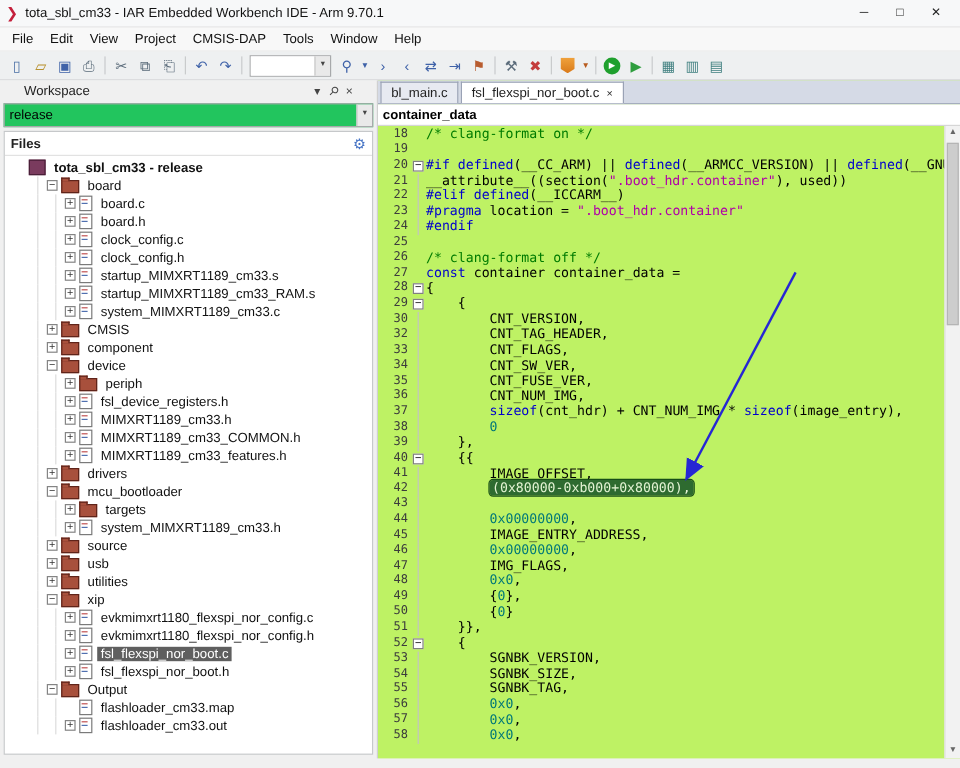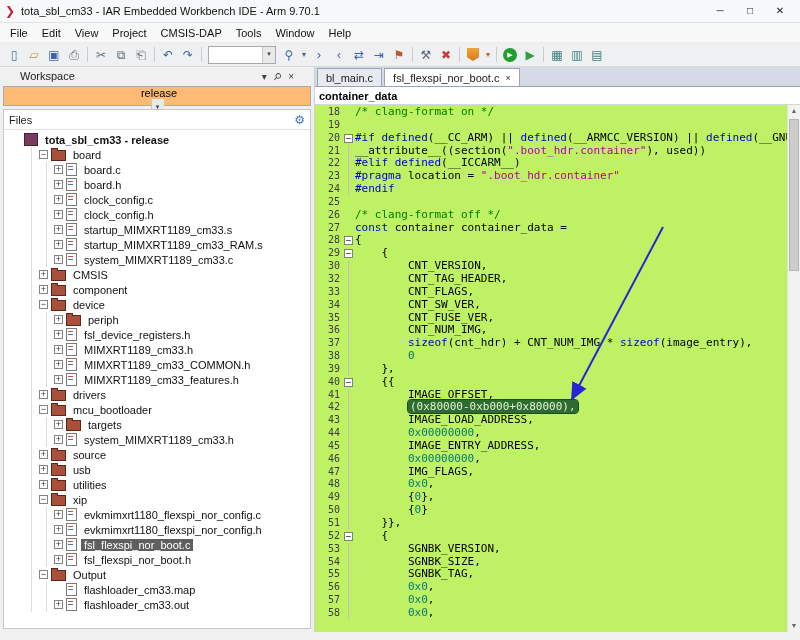--- a/index.html
+++ b/index.html
@@ -29,26 +29,26 @@
   .ico-circle-play{width:14px;height:14px;border-radius:50%;background:#1fa02e;color:#fff;display:flex;align-items:center;justify-content:center;font-size:7px;}
   
   .main{display:flex;height:565px;}
   
   .workspace-panel{width:314px;flex:none;background:#f0f0f0;display:flex;flex-direction:column;border-right:1px solid #d0d0d0;}
   .ws-header{height:18px;display:flex;align-items:center;padding:0 20px;}
   .ws-title{font-size:11px;color:#222;}
   .ws-header-icons{margin-left:auto;display:flex;gap:7px;color:#444;}
   .ws-hicon{font-size:10px;}
   .pin{display:inline-block;transform:rotate(45deg);}
-  .ws-combo{height:18px;margin:1px 3px 3px 3px;background:#fdba74;border:1px solid #a7a9ab;display:flex;align-items:center;flex-direction:column;}
+  .ws-combo{height:18px;margin:1px 3px 3px 3px;background:#22c55e;border:1px solid #a7a9ab;display:flex;align-items:center;}
   .ws-combo-value{flex:1;padding-left:4px;}
   .ws-combo .combo-arrow{height:100%;line-height:16px;}
   .ws-body{flex:1;margin:0 3px 3px 3px;background:#fff;border:1px solid #c6c8ca;display:flex;flex-direction:column;overflow:hidden;}
   .ws-files-header{height:19px;border-bottom:1px solid #e2e2e2;display:flex;align-items:center;padding:0 5px;}
-  .ws-files-title{font-weight:normal;color:#222;}
+  .ws-files-title{font-weight:bold;color:#222;}
   .gear{margin-left:auto;color:#4472c4;font-size:12px;}
   .ws-tree{flex:1;overflow:hidden;padding-top:2px;}
   .tr-row{height:15px;display:flex;align-items:center;white-space:nowrap;padding-left:4px;margin-left:16px;}
   .tr-row.bold .tree-label{font-weight:bold;}
   .indent{width:15px;flex:none;position:relative;height:100%;}
   .indent::after{content:"";position:absolute;left:7px;top:0;bottom:0;border-left:1px solid #dcdcdc;}
   .expander{width:9px;height:9px;flex:none;border:1px solid #848484;background:#fff;font-size:9px;line-height:7px;text-align:center;color:#333;margin-right:3px;box-sizing:border-box;}
   .exp-empty{width:12px;flex:none;}
   .ico-project{width:12px;height:11px;flex:none;background:#7a3b5e;border:1px solid #4a1f38;margin-right:4px;}
   .ico-folder{width:13px;height:9px;flex:none;background:#a8503c;border:1px solid #5f241a;margin-right:4px;position:relative;margin-top:2px;}
@@ -560,21 +560,20 @@
             <span class="fold">
               <span class="foldline"></span>
             </span>
             <span class="codeline"><span class="seg pl">        </span><span class="seg hl">(0x80000-0xb000+0x80000),</span></span>
           </div>
           <div class="cl">
             <span class="ln">43</span>
             <span class="fold">
               <span class="foldline"></span>
             </span>
-            <span class="codeline"><span class="seg pl">        IMAGE_LOAD_ADDRESS,</span></span>
           </div>
           <div class="cl">
             <span class="ln">44</span>
             <span class="fold">
               <span class="foldline"></span>
             </span>
             <span class="codeline"><span class="seg pl">        </span><span class="seg nm">0x00000000</span><span class="seg pl">,</span></span>
           </div>
           <div class="cl">
             <span class="ln">45</span>

